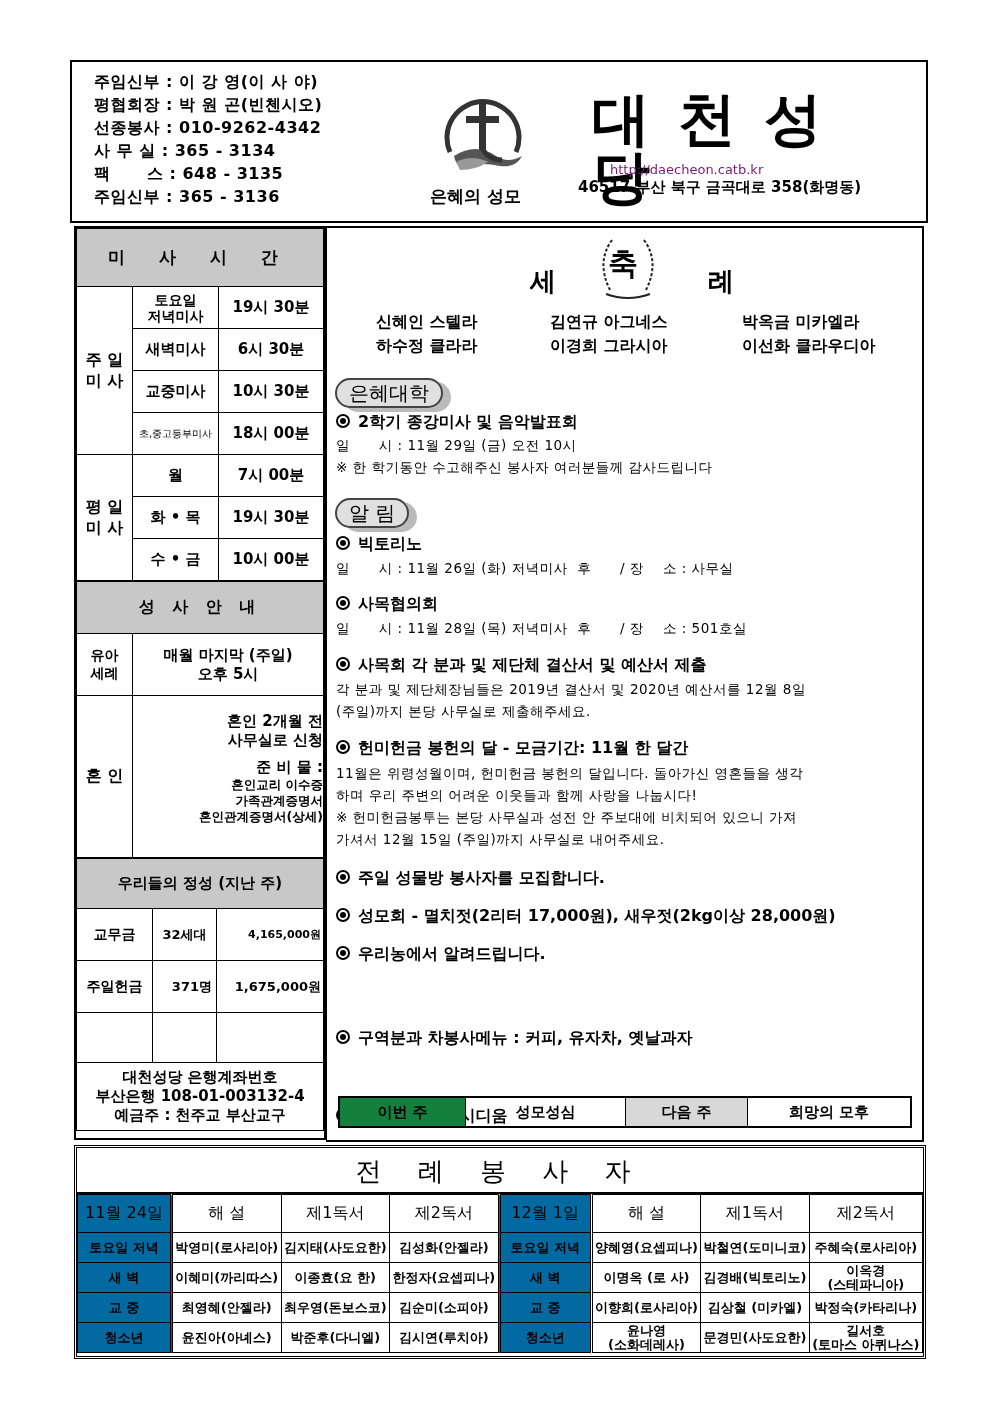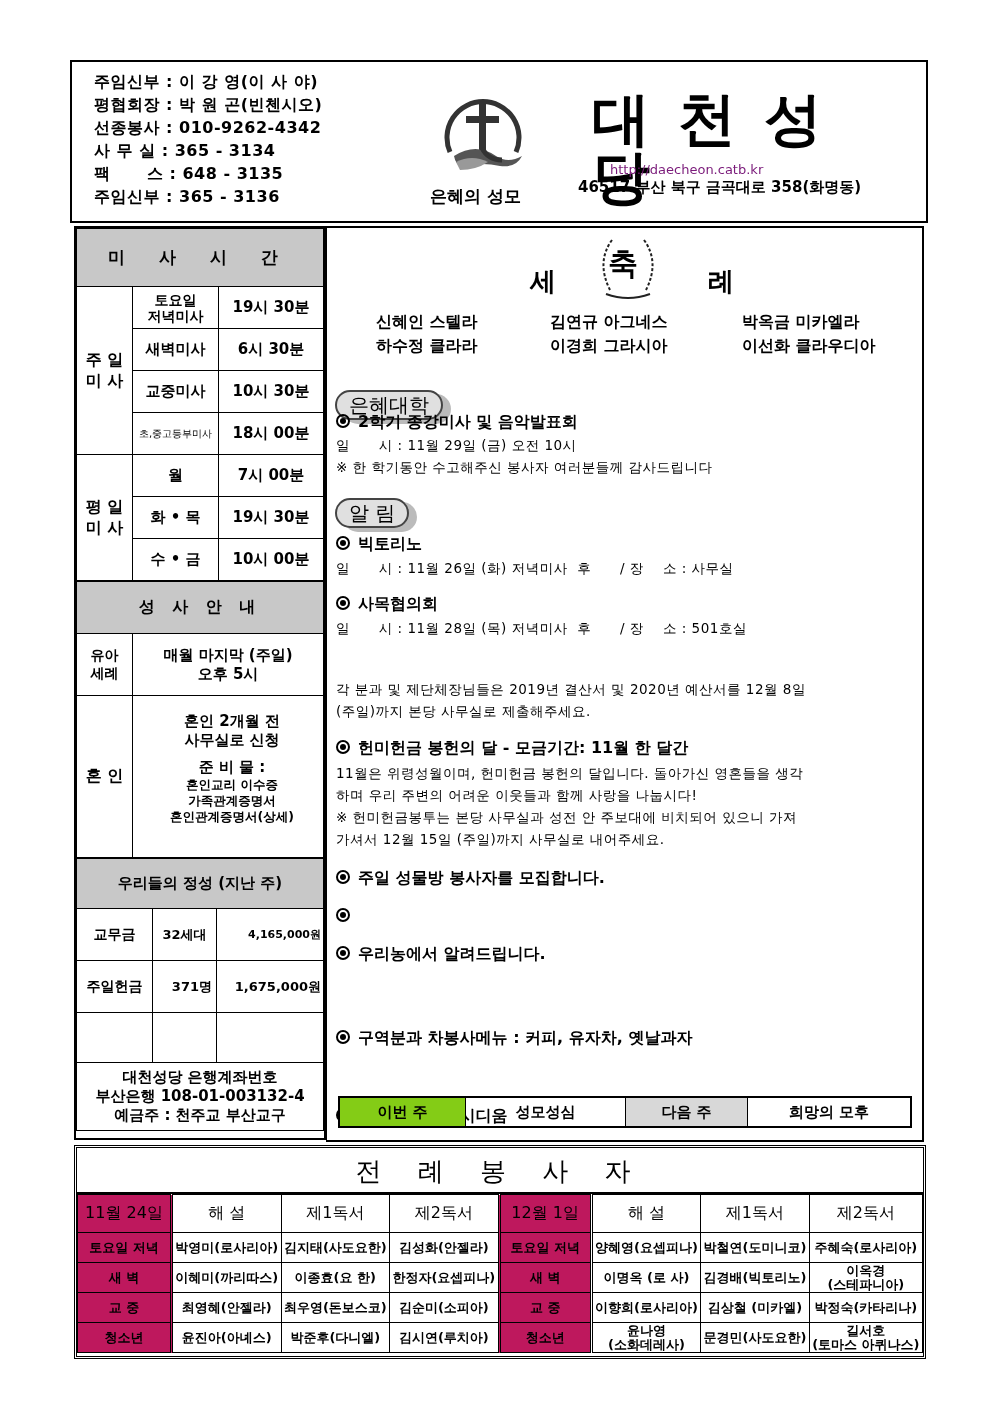--- a/index.html
+++ b/index.html
@@ -34,21 +34,21 @@
   .mass-guide { position: absolute; left: 8px; top: 870px; width: 574px; height: 32px; border: 2px solid #000; display: flex; }
   .mass-guide div { display: flex; align-items: center; justify-content: center; font-size: 15px; font-weight: bold; border-right: 1px solid #000; }
   .mass-guide div:last-child { border-right: none; }
 
   
   #bottom { left: 74px; top: 1145px; width: 852px; height: 214px; border: 3px double #000; }
   .bt { border-collapse: collapse; width: 100%; }
   .bt td { border: 1px solid #000; text-align: center; font-size: 13px; font-weight: bold; height: 30px; }
   .bt .hdr td { font-size: 16px; height: 38px; font-weight: normal; }
   .bt .hdr td.gray { font-weight: normal; }
-  .bt td.gray { background: #be185d; }
+  .bt td.gray { background: #0369a1; }
   .bt td.sep { border-left: 3px double #000; }
 </style>
 </head>
 <body>
 
 <div id="header" class="frame">
   <div class="info-line" style="top:10px"><span>주임신부</span> : <span>이 강 영(이 사 야)</span></div>
   <div class="info-line" style="top:33px"><span>평협회장</span> : <span>박 원 곤(빈첸시오)</span></div>
   <div class="info-line" style="top:56px"><span>선종봉사</span> : <span>010-9262-4342</span></div>
   <div class="info-line" style="top:79px"><span>사 무 실</span> : <span>365 - 3134</span></div>
@@ -120,21 +120,21 @@
           <td colspan="2" class="gray" style="font-size:16px; letter-spacing:6px">성 사 안 내</td>
         </tr>
     <tr style="height:62px">
       <td style="width:56px; white-space:pre-line; font-size:14px">유아
 세례</td>
       <td style="white-space:pre-line; font-size:15px">매월 마지막 (주일)
 오후 5시</td>
     </tr>
     <tr style="height:162px">
       <td style="font-size:16px">혼 인</td>
-      <td style="text-align:center; padding-left:8px; vertical-align:top; padding-top:16px">
+      <td style="text-align:right; padding-left:8px; vertical-align:top; padding-top:16px">
         <div style="white-space:pre-line; font-size:15px; line-height:19px">혼인 2개월 전
 사무실로 신청</div>
         <div style="font-size:15px; margin-top:8px">준 비 물 :</div>
         <div style="white-space:pre-line; font-size:12.5px; line-height:16px">혼인교리 이수증
 가족관계증명서
 혼인관계증명서(상세)</div>
       </td>
     </tr>
   </tbody>
     </table>
@@ -184,54 +184,55 @@
   </div>
   <div class="celebrate-title" style="left:378px">례</div>
 
   <div class="name-row" style="left:46px; top:86px">신혜인 스텔라</div>
   <div class="name-row" style="left:220px; top:86px">김연규 아그네스</div>
   <div class="name-row" style="left:412px; top:86px">박옥금 미카엘라</div>
   <div class="name-row" style="left:46px; top:110px">하수정 클라라</div>
   <div class="name-row" style="left:220px; top:110px">이경희 그라시아</div>
   <div class="name-row" style="left:412px; top:110px">이선화 클라우디아</div>
 
-  <div class="pill" style="top:164px">은혜대학</div>
+  <div class="pill" style="top:152px">은혜대학</div>
   <div class="bullet-title" style="top:186px"><span class="dot"></span><span>2학기 종강미사 및 음악발표회</span></div>
   <div class="body-text" style="top:208px">일      시 : 11월 29일 (금) 오전 10시</div>
   <div class="body-text" style="top:230px">※ 한 학기동안 수고해주신 봉사자 여러분들께 감사드립니다</div>
 
   <div class="pill" style="top:272px">알   림</div>
 
   <div class="bullet-title" style="top:308px"><span class="dot"></span><span>빅토리노</span></div>
   <div class="body-text" style="top:331px">일      시 : 11월 26일 (화) 저녁미사  후      / 장    소 : 사무실</div>
 
   <div class="bullet-title" style="top:368px"><span class="dot"></span><span>사목협의회</span></div>
   <div class="body-text" style="top:391px">일      시 : 11월 28일 (목) 저녁미사  후      / 장    소 : 501호실</div>
 
+  <div class="bullet-title" style="top:429px"><span class="dot"></span><span>사목회 각 분과 및 제단체 결산서 및 예산서 제출</span></div>
   <div class="body-text" style="top:452px">각 분과 및 제단체장님들은 2019년 결산서 및 2020년 예산서를 12월 8일
 (주일)까지 본당 사무실로 제출해주세요.</div>
 
   <div class="bullet-title" style="top:512px"><span class="dot"></span><span>헌미헌금 봉헌의 달 - 모금기간: 11월 한 달간</span></div>
   <div class="body-text" style="top:536px">11월은 위령성월이며, 헌미헌금 봉헌의 달입니다. 돌아가신 영혼들을 생각
 하며 우리 주변의 어려운 이웃들과 함께 사랑을 나눕시다!
 ※ 헌미헌금봉투는 본당 사무실과 성전 안 주보대에 비치되어 있으니 가져
 가셔서 12월 15일 (주일)까지 사무실로 내어주세요.</div>
 
   <div class="bullet-title" style="top:642px"><span class="dot"></span><span>주일 성물방 봉사자를 모집합니다.</span></div>
 
-  <div class="bullet-title" style="top:680px"><span class="dot"></span></div>
+  <div class="bullet-title" style="top:680px"><span class="dot"></span><span>성모회 - 멸치젓(2리터 17,000원), 새우젓(2kg이상 28,000원)</span></div>
 
   <div class="bullet-title" style="top:718px"><span class="dot"></span><span>우리농에서 알려드립니다.</span></div>
 
   <div class="bullet-title" style="top:802px"><span class="dot"></span><span>구역분과 차봉사메뉴 : 커피, 유자차, 옛날과자</span></div>
 
   <div class="bullet-title" style="top:880px"><span class="dot"></span><span>미사안내 쁘레시디움</span></div>
 
   <div class="mass-guide">
-    <div style="width:126px; background:#84cc16">이번 주</div>
+    <div style="width:126px; background:#15803d">이번 주</div>
     <div style="width:160px">성모성심</div>
     <div style="width:122px; background:#d8d8d8">다음 주</div>
     <div style="flex:1">희망의 모후</div>
   </div>
 </div>
 
 <div id="bottom" class="abs">
   <div style="height:46px; border-bottom:2px solid #000; text-align:center; font-size:26px; line-height:46px; letter-spacing:14px">전 례 봉 사 자</div>
   <table class="bt">
     <tbody>

